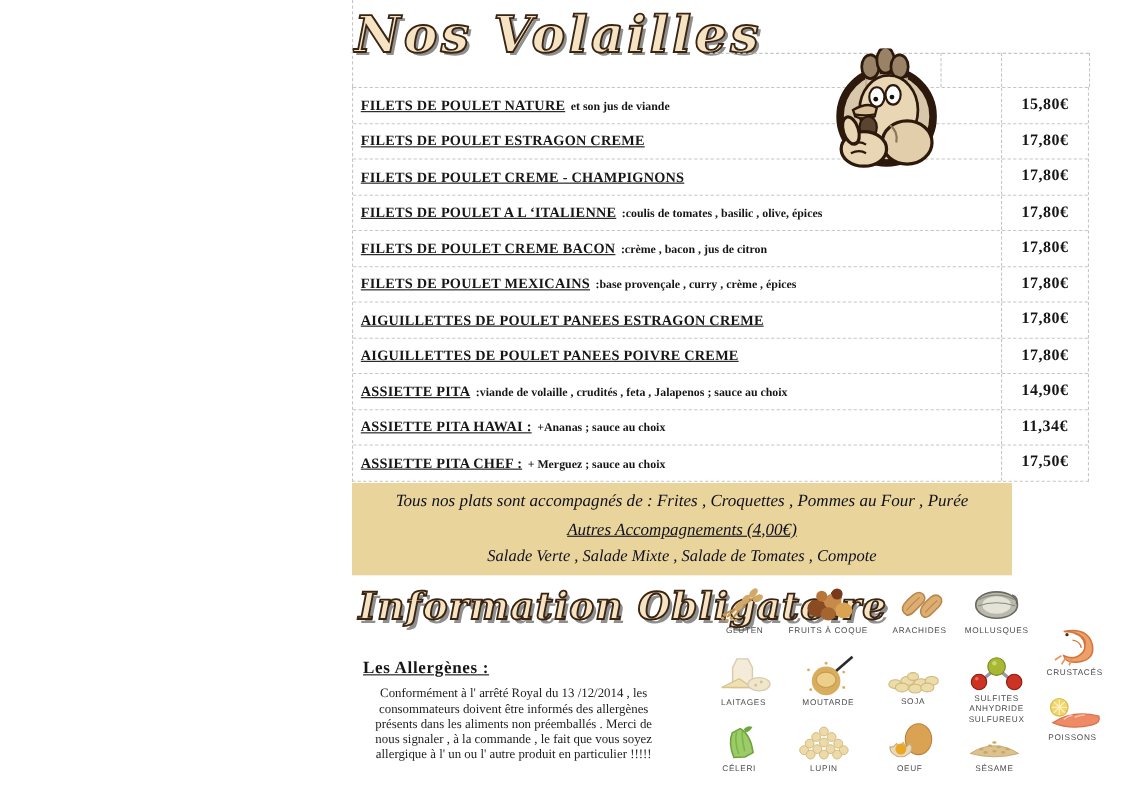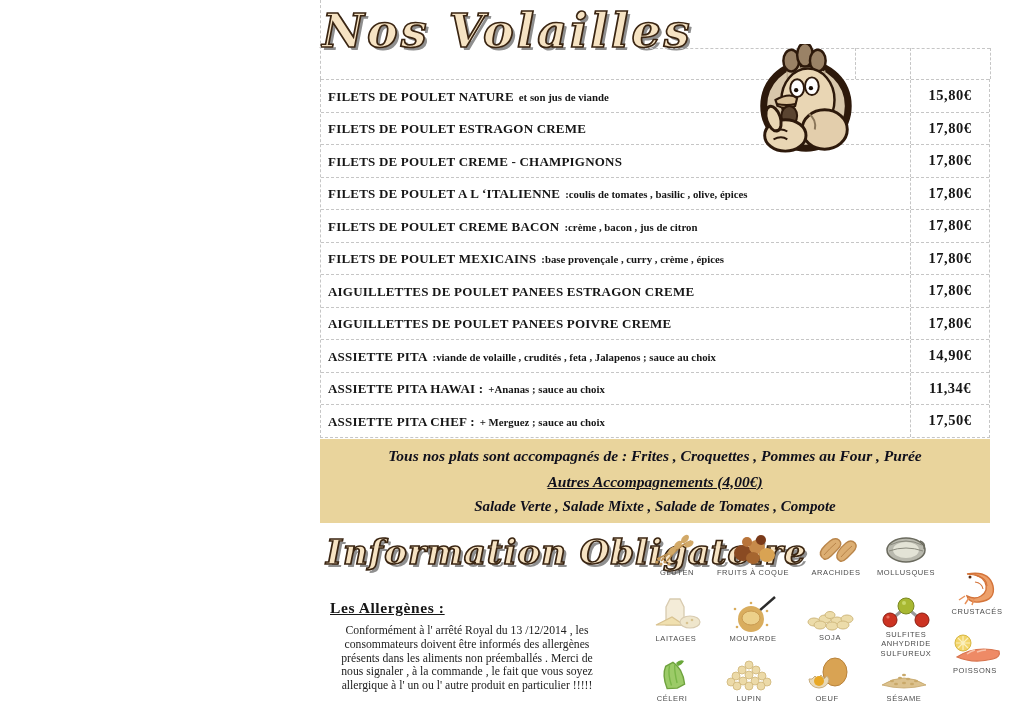--- a/index.html
+++ b/index.html
@@ -26,35 +26,35 @@
   .hline { border-top:1px dashed #c6c6c6; height:0; }
 
   
   #menu-table {
     position:absolute; left:320px; top:79px; width:670px;
     border-left:1px dashed #c6c6c6; border-right:1px dashed #c6c6c6;
     border-bottom:1px dashed #c6c6c6;
   }
   .mrow { display:flex; height:32.5px; border-top:1px dashed #c6c6c6; align-items:center; }
   .cell-name { flex:1; padding-left:7px; white-space:nowrap; overflow:hidden; }
-  .iname { font-weight:bold; font-size:13px; letter-spacing:.2px; }
+  .iname { font-weight:bold; font-size:13px; letter-spacing:.2px;text-decoration:underline; }
   .idesc { font-weight:bold; font-size:10.8px; margin-left:5px; }
   .cell-price { width:79px; border-left:1px dashed #c6c6c6; align-self:stretch;
                 display:flex; align-items:center; justify-content:center;
                 font-weight:bold; font-size:14.5px; letter-spacing:.5px; }
 
   
   #chicken-logo { position:absolute; left:746px; top:44px; width:118px; height:112px; z-index:5; }
 
   
   #accomp-band {
-    position:absolute; left:320px; top:439px; width:670px; height:84px;
+    position:absolute; left:320px; top:439px; width:600px; height:84px;
     background:#e9d49c; text-align:center;
     display:flex; flex-direction:column; justify-content:space-evenly;
-    font-weight:bold; font-style:italic; color:#10101c;
+    font-weight:normal; font-style:italic; color:#10101c;
   }
   #accomp-band .l1 { font-size:15.5px; }
   #accomp-band .l2 { font-size:15.5px; text-decoration:underline; }
   #accomp-band .l3 { font-size:15px; }
 
   
   #allergen-heading {
     position:absolute; left:330px; top:599px;
     font-weight:bold; font-size:15.5px; text-decoration:underline; letter-spacing:.6px;
   }

